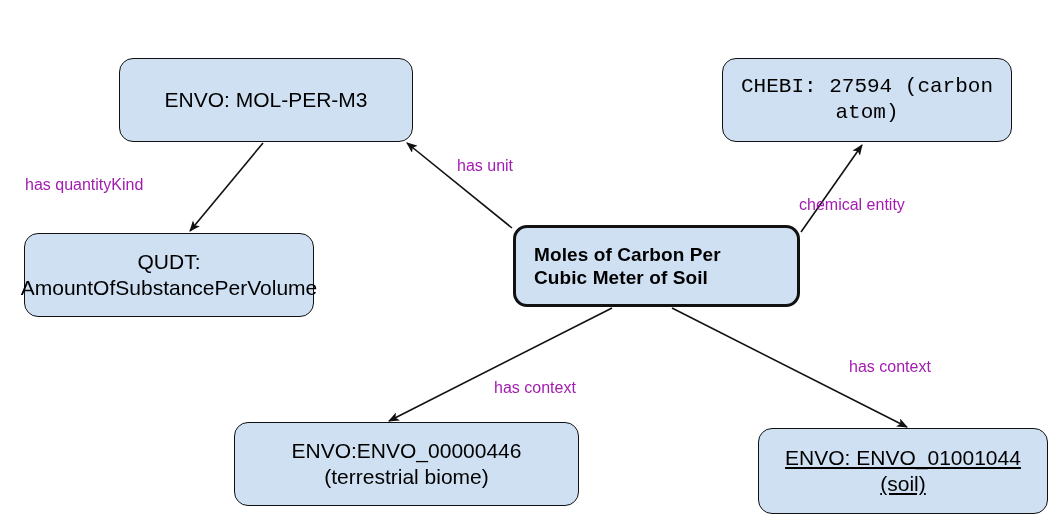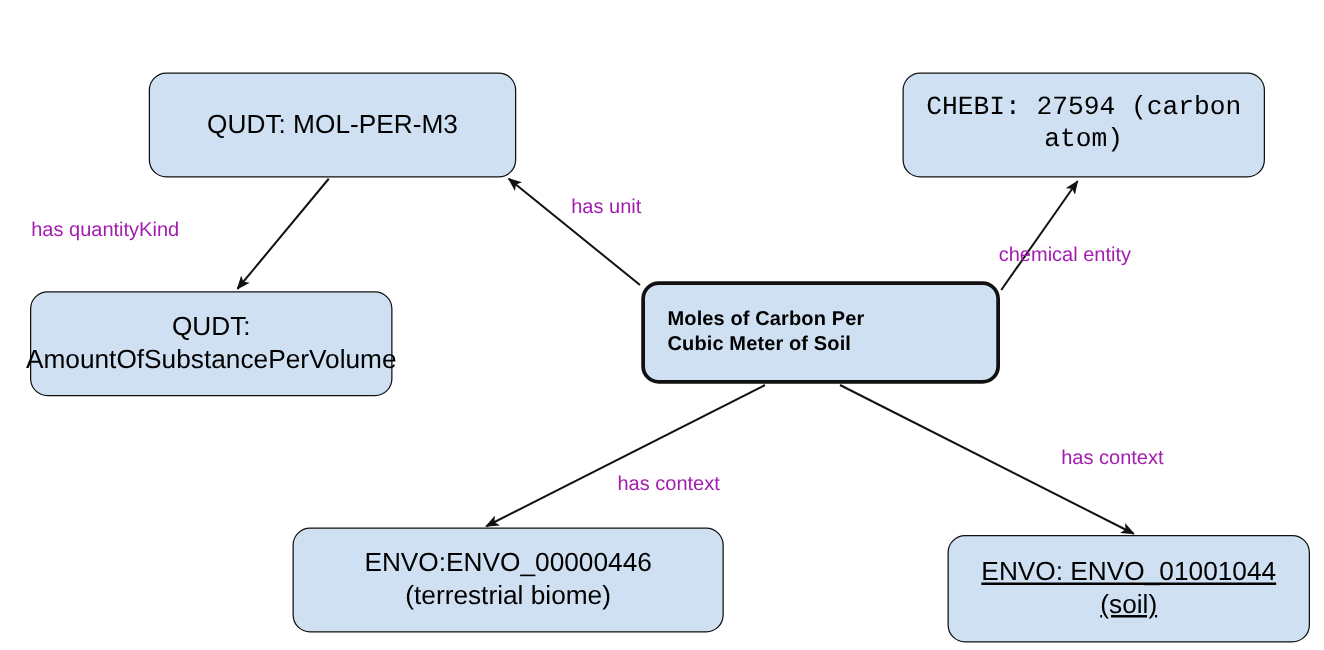--- a/index.html
+++ b/index.html
@@ -34,21 +34,21 @@
     border-radius: 14px;
     color: #000000;
     font-size: 21px;
     line-height: 1.22;
     padding: 4px 10px;
     white-space: pre-line;
   }
   .node.central {
     border-width: 3.2px;
     font-weight: bold;
-    font-size: 16px;
+    font-size: 19px;
     text-align: left;
     justify-content: flex-start;
     padding-left: 18px;
     letter-spacing: 0.1px;
   }
   .edge-label {
     position: absolute;
     color: #a21caf;
     font-size: 16px;
     line-height: 1.1;
@@ -69,21 +69,21 @@
     <g id="edge-lines">
         <line x1="512" y1="228" x2="407" y2="143" stroke="#111111" stroke-width="1.6" marker-end="url(#arrowhead)"></line>
         <line x1="263" y1="143" x2="190" y2="231" stroke="#111111" stroke-width="1.6" marker-end="url(#arrowhead)"></line>
         <line x1="801" y1="232" x2="862" y2="145" stroke="#111111" stroke-width="1.6" marker-end="url(#arrowhead)"></line>
         <line x1="612" y1="308" x2="389" y2="421" stroke="#111111" stroke-width="1.6" marker-end="url(#arrowhead)"></line>
         <line x1="672" y1="308" x2="907" y2="427" stroke="#111111" stroke-width="1.6" marker-end="url(#arrowhead)"></line>
       </g>
   </svg>
 
   <div id="node-layer">
-      <div class="node" style="left: 119px; top: 58px; width: 294px; height: 84px;">QUDT: MOL-PER-M3</div>
+      <div class="node" style="left: 119px; top: 58px; width: 294px; height: 84px;">ENVO: MOL-PER-M3</div>
       <div class="node" style="left: 722px; top: 58px; width: 290px; height: 84px; font-family: Liberation Mono, monospace;">CHEBI: 27594 (carbon
 atom)</div>
       <div class="node" style="left: 24px; top: 233px; width: 290px; height: 84px;">QUDT:
 AmountOfSubstancePerVolume</div>
       <div class="node central" style="left: 513px; top: 225px; width: 287px; height: 82px;">Moles of Carbon Per
 Cubic Meter of Soil</div>
       <div class="node" style="left: 234px; top: 422px; width: 345px; height: 84px;">ENVO:ENVO_00000446
 (terrestrial biome)</div>
       <div class="node" style="left: 758px; top: 428px; width: 290px; height: 86px; text-decoration: underline;">ENVO: ENVO_01001044
 (soil)</div>

